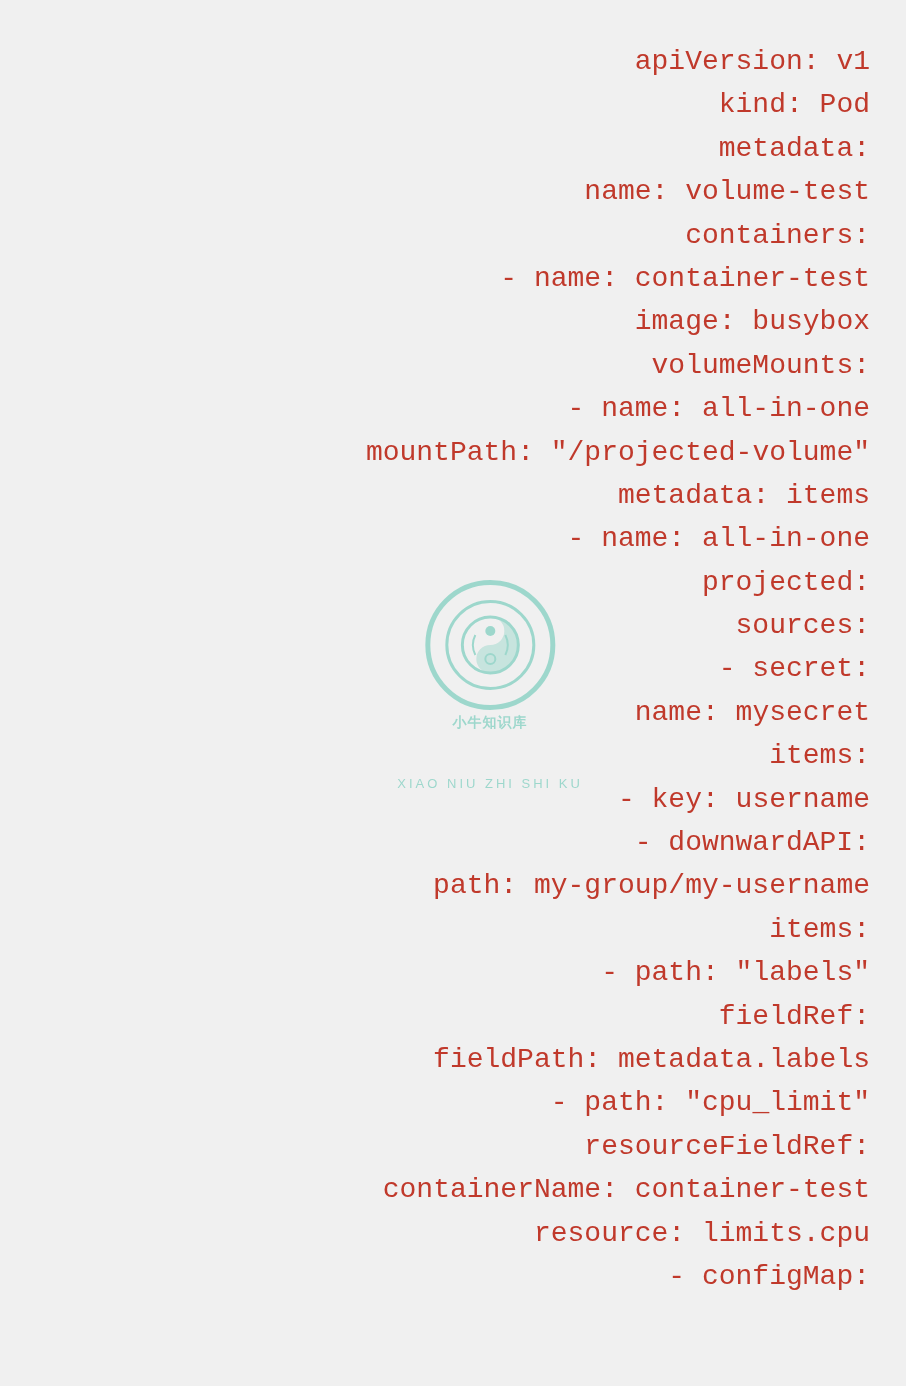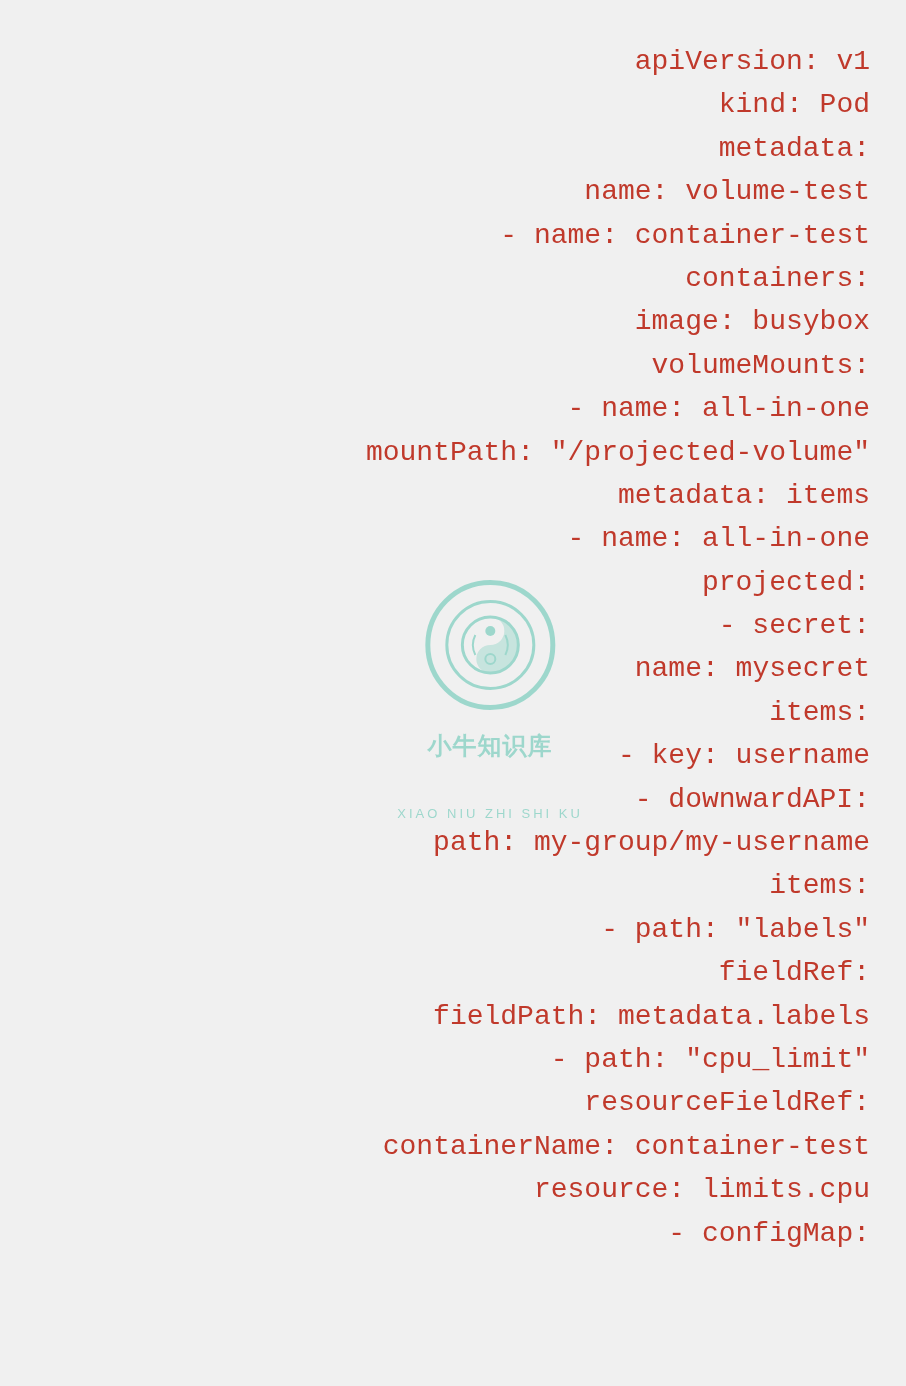--- a/index.html
+++ b/index.html
@@ -65,52 +65,53 @@
       border: 3px solid #5bc4b0;
       display: flex;
       align-items: center;
       justify-content: center;
       color: #5bc4b0;
       font-size: 40px;
     }
 
     .watermark-text-main {
       color: #5bc4b0;
-      font-size: 24px;
+      font-size: 14px;
       font-family: sans-serif;
-      margin-top: 20px;
+      margin-top: 4px;
       font-weight: bold;
       letter-spacing: 1px;
     }
 
     .watermark-text-sub {
       color: #5bc4b0;
       font-size: 13px;
       font-family: sans-serif;
       letter-spacing: 3px;
       margin-top: 44px;
     }
   </style>
 </head>
 <body>
 
 <div class="code-block">
   <span class="line"><span class="key">apiVersion</span><span>: v1</span></span>
   <span class="line"><span class="key">kind</span><span>: Pod</span></span>
   <span class="line"><span class="key">metadata</span><span>:</span></span>
   <span class="line"><span>  </span><span class="key">name</span><span>: volume-test</span></span>
+  <span class="line"><span>  </span><span class="key">containers</span><span>:</span></span>
   <span class="line"><span>  - </span><span class="key">name</span><span>: container-test</span></span>
-  <span class="line"><span>  </span><span class="key">containers</span><span>:</span></span>
   <span class="line"><span>    </span><span class="key">image</span><span>: busybox</span></span>
   <span class="line"><span>    </span><span class="key">volumeMounts</span><span>:</span></span>
   <span class="line"><span>    - </span><span class="key">name</span><span>: all-in-one</span></span>
   <span class="line"><span>      </span><span class="key">mountPath</span><span>: "/projected-volume"</span></span>
   <span class="line"><span>      </span><span class="key">metadata</span><span>: items</span></span>
   <span class="line"><span>  - </span><span class="key">name</span><span>: all-in-one</span></span>
   <span class="line"><span>    </span><span class="key">projected</span><span>:</span></span>
+  <span class="line"><span>      </span><span class="key">sources</span><span>:</span></span>
   <span class="line"><span>      - </span><span class="key">secret</span><span>:</span></span>
   <span class="line"><span>          </span><span class="key">name</span><span>: mysecret</span></span>
   <span class="line"><span>          </span><span class="key">items</span><span>:</span></span>
   <span class="line"><span>          - </span><span class="key">key</span><span>: username</span></span>
   <span class="line"><span>      - </span><span class="key">downwardAPI</span><span>:</span></span>
   <span class="line"><span>            </span><span class="key">path</span><span>: my-group/my-username</span></span>
   <span class="line"><span>          </span><span class="key">items</span><span>:</span></span>
   <span class="line"><span>          - </span><span class="key">path</span><span>: "labels"</span></span>
   <span class="line"><span>            </span><span class="key">fieldRef</span><span>:</span></span>
   <span class="line"><span>              </span><span class="key">fieldPath</span><span>: metadata.labels</span></span>

